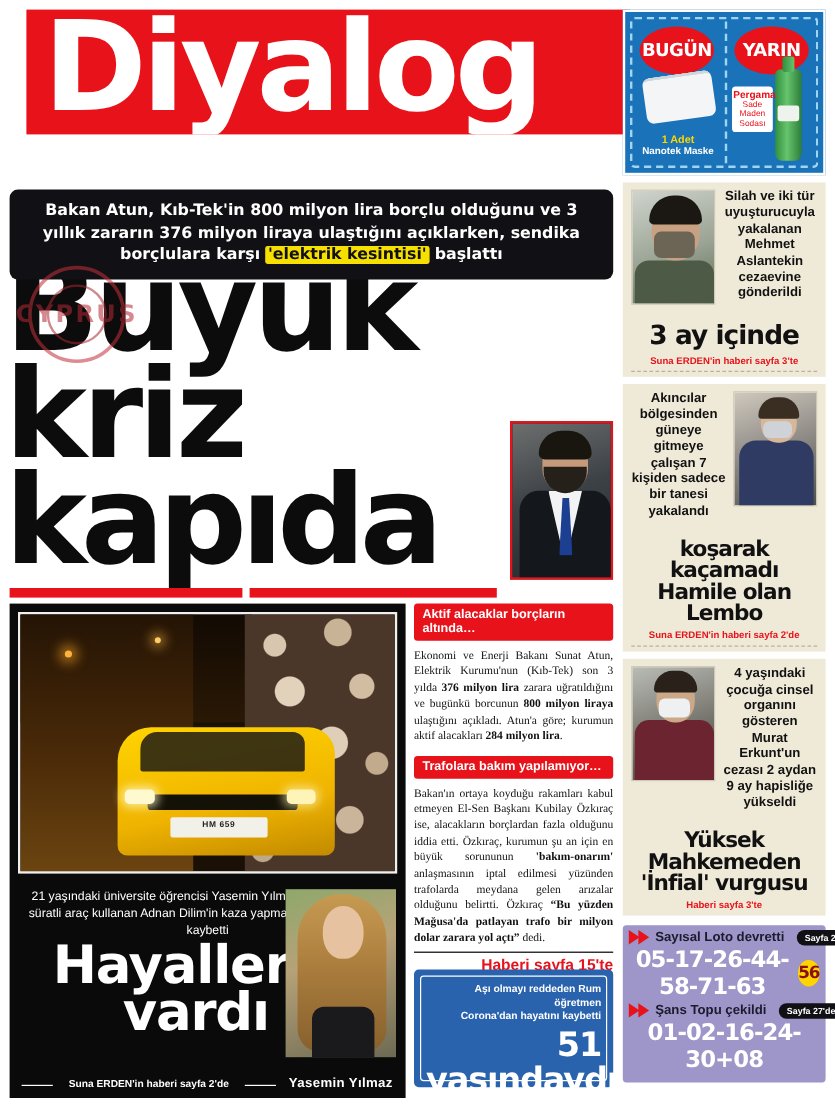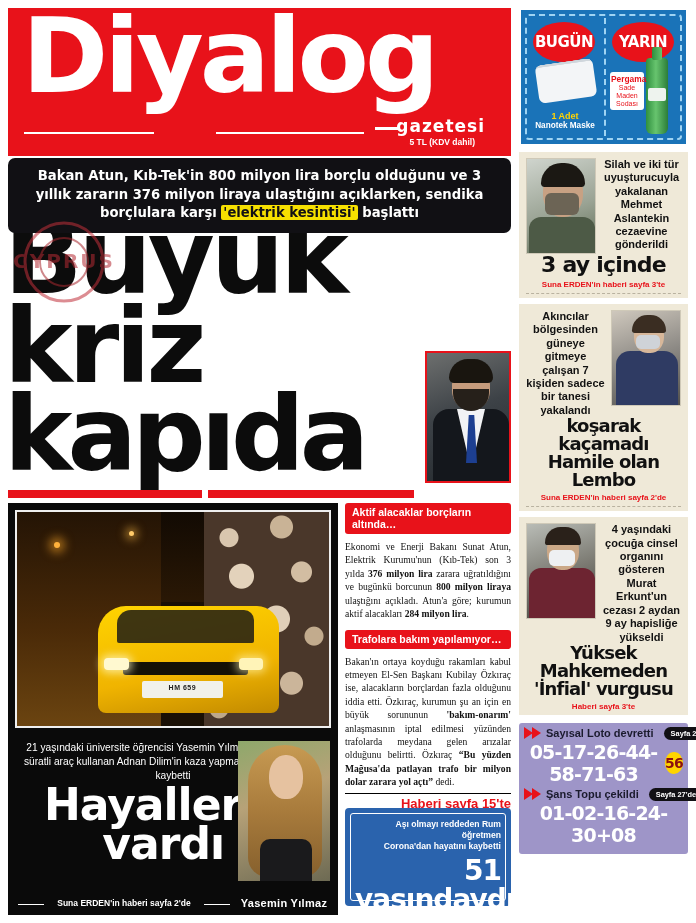--- a/index.html
+++ b/index.html
@@ -10,22 +10,22 @@
     overflow: hidden;
     position: relative;
   }
   .page { width: 696px; height: 923px; position: relative; background:#fff; }
 
   
   .main-col { position:absolute; left:8px; top:8px; width:503px; height:907px; }
 
   
   .masthead {
-    position:relative; width:503px; height:148px;
-    background:#e8121a; overflow:hidden;
+    position:relative; width:503px; height:104px;
+    background:#e8121a; overflow:hidden;margin-left:14px;
   }
   .mast-logo {
     position:absolute; left:14px; top:-4px;
     font-family:"DejaVu Sans", sans-serif;
     font-weight:bold; font-size:104px; letter-spacing:-4px;
     color:#ffffff; line-height:1;
   }
   .mast-gazetesi {
     position:absolute; right:26px; top:110px;
     font-family:"DejaVu Sans", sans-serif;
@@ -243,21 +243,21 @@
   }
   .story-top { display:flex; gap:6px; }
   .st-photo { width:70px; flex:0 0 70px; height:96px; overflow:hidden; border:1px solid #cfc9b8; position:relative; }
   .st-lede {
     flex:1; font-size:11px; font-weight:bold; line-height:1.22; color:#111;
     text-align:center; font-family:"Liberation Sans", sans-serif;
   }
   .st-head {
     font-family:"DejaVu Sans", sans-serif; font-weight:bold;
     font-size:22px; line-height:1.0; letter-spacing:-.8px;
-    color:#111; text-align:center; margin-top:0;
+    color:#111; text-align:center; margin-top:16px;
   }
   .st-head.sm { font-size:18px; }
   .st-byline {
     text-align:center; font-size:8px; font-weight:bold; color:#e8121a; margin-top:4px;
   }
   .st-rule { border-top:1.5px dashed #b9b2a0; margin-top:4px; }
   .story.reverse .story-top { flex-direction:row-reverse; }
 
   
   .pf { position:absolute; inset:0; }

